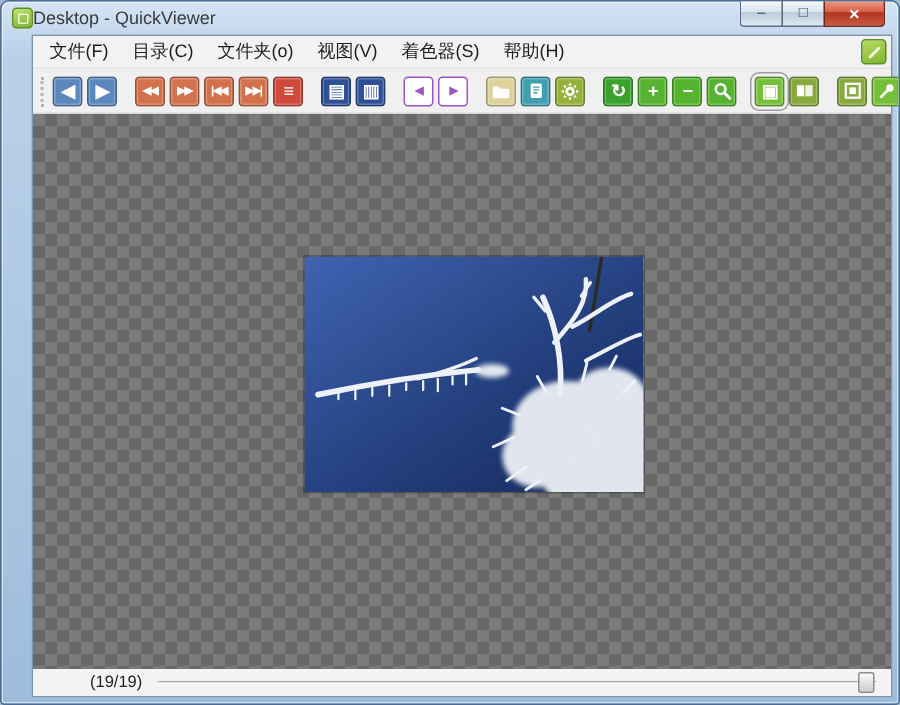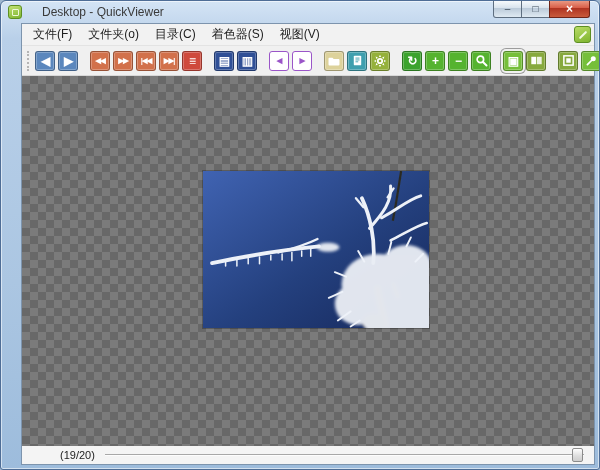--- a/index.html
+++ b/index.html
@@ -5,21 +5,21 @@
   html,body{margin:0;padding:0;background:#9eb6cf;font-family:"Liberation Sans",sans-serif;}
   *{box-sizing:border-box;}
   .window{
     width:600px;height:470px;position:relative;
     border:1px solid #4e6d96;border-radius:6px 6px 3px 3px;
     background:linear-gradient(180deg,#d4e4f5 0%,#b9d0e9 8%,#abc6e2 60%,#9dbcdc 100%);
     display:flex;flex-direction:column;overflow:hidden;
     box-shadow:inset 0 0 0 1px rgba(255,255,255,.55);
   }
   
-  .titlebar{height:22px;display:flex;align-items:center;padding-left:7px;gap:20px;
+  .titlebar{height:22px;display:flex;align-items:center;padding-left:7px;gap:0;
     font-size:12px;color:#3a3a3a;flex:0 0 auto;position:relative;}
   .appicon{width:14px;height:14px;border-radius:3px;flex:0 0 auto;
     background:linear-gradient(160deg,#c2e274,#7db431);border:1px solid #5d8f22;position:relative;}
   .appicon::after{content:"";position:absolute;left:3px;top:3px;width:5px;height:5px;
     border:1.5px solid #edf8d8;border-radius:1px;}
   .winbtns{position:absolute;top:-1px;right:9px;display:flex;}
   .winbtn{width:29px;height:18px;margin-left:-1px;border:1px solid #5e6e80;border-top:none;
     background:linear-gradient(#fbfdfe,#d9e4ee 45%,#bccbda 50%,#dfe9f2);
     color:#3c4a58;font-size:10px;line-height:1;display:flex;align-items:center;justify-content:center;
     border-radius:0;padding:0;}
@@ -85,24 +85,25 @@
         <button class="winbtn">□</button>
         <button class="winbtn close">×</button>
       </div>
   </div>
 
   <div class="body">
 
     <div class="menubar">
 
       <span class="menu-item">文件(F)</span>
+        <span class="menu-item">目录(C)</span>
         <span class="menu-item">文件夹(o)</span>
-        <span class="menu-item">目录(C)</span>
+        <span class="menu-item">视图(V)</span>
         <span class="menu-item">着色器(S)</span>
-        <span class="menu-item">视图(V)</span>
+        <span class="menu-item">帮助(H)</span>
         <span class="menu-edit-btn">
           <span class="pencil"></span>
         </span>
     </div>
 
     <div class="toolbar">
       <span class="tb-handle"></span>
 
     <div class="tb-icon" style="background: rgb(91, 135, 189);">
           <span class="tb-glyph">◀</span>
@@ -262,21 +263,21 @@
               <path d="M105 110 v8" stroke-width="2"></path>
             <path d="M118 108 v11" stroke-width="2"></path>
               <path d="M131 106 v7" stroke-width="2"></path>
             <path d="M143 104 v9" stroke-width="2"></path>
           </g>
         </svg>
       </div>
     </div>
 
     <div class="pager">
-      <span class="pager-label">(19/20)</span>
+      <span class="pager-label">(19/19)</span>
       <span class="pager-track">
         <span class="pager-handle"></span>
       </span>
     </div>
 
 
   </div>
 </div>
 
 </body></html>

